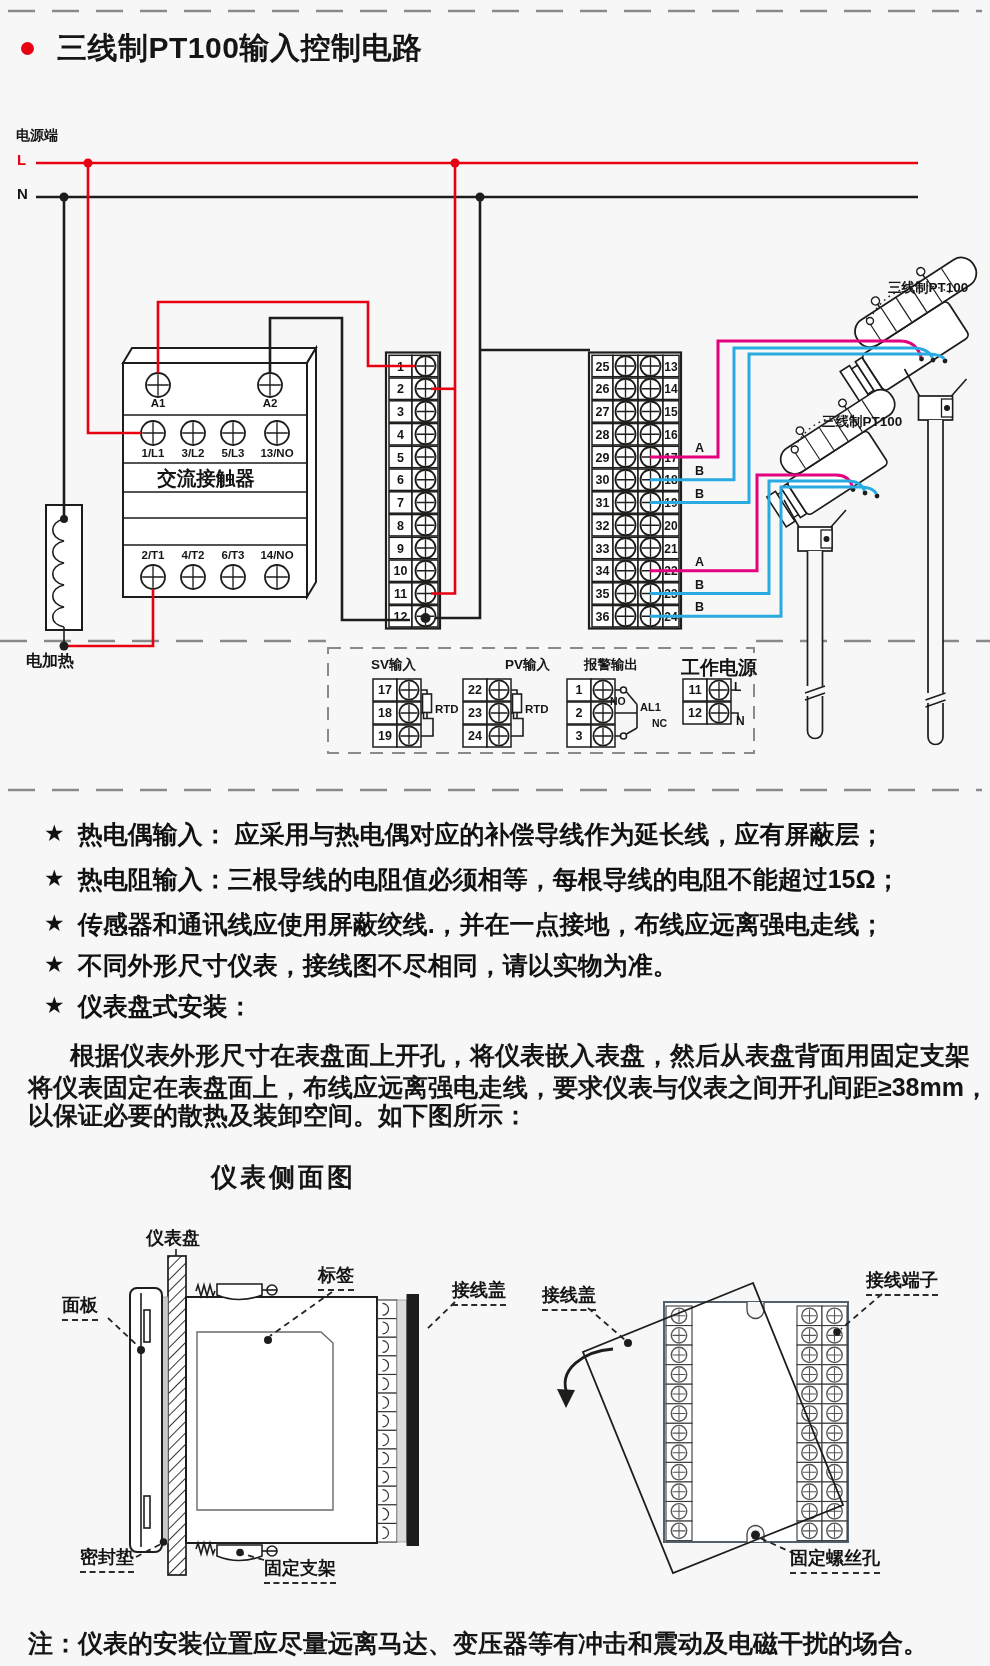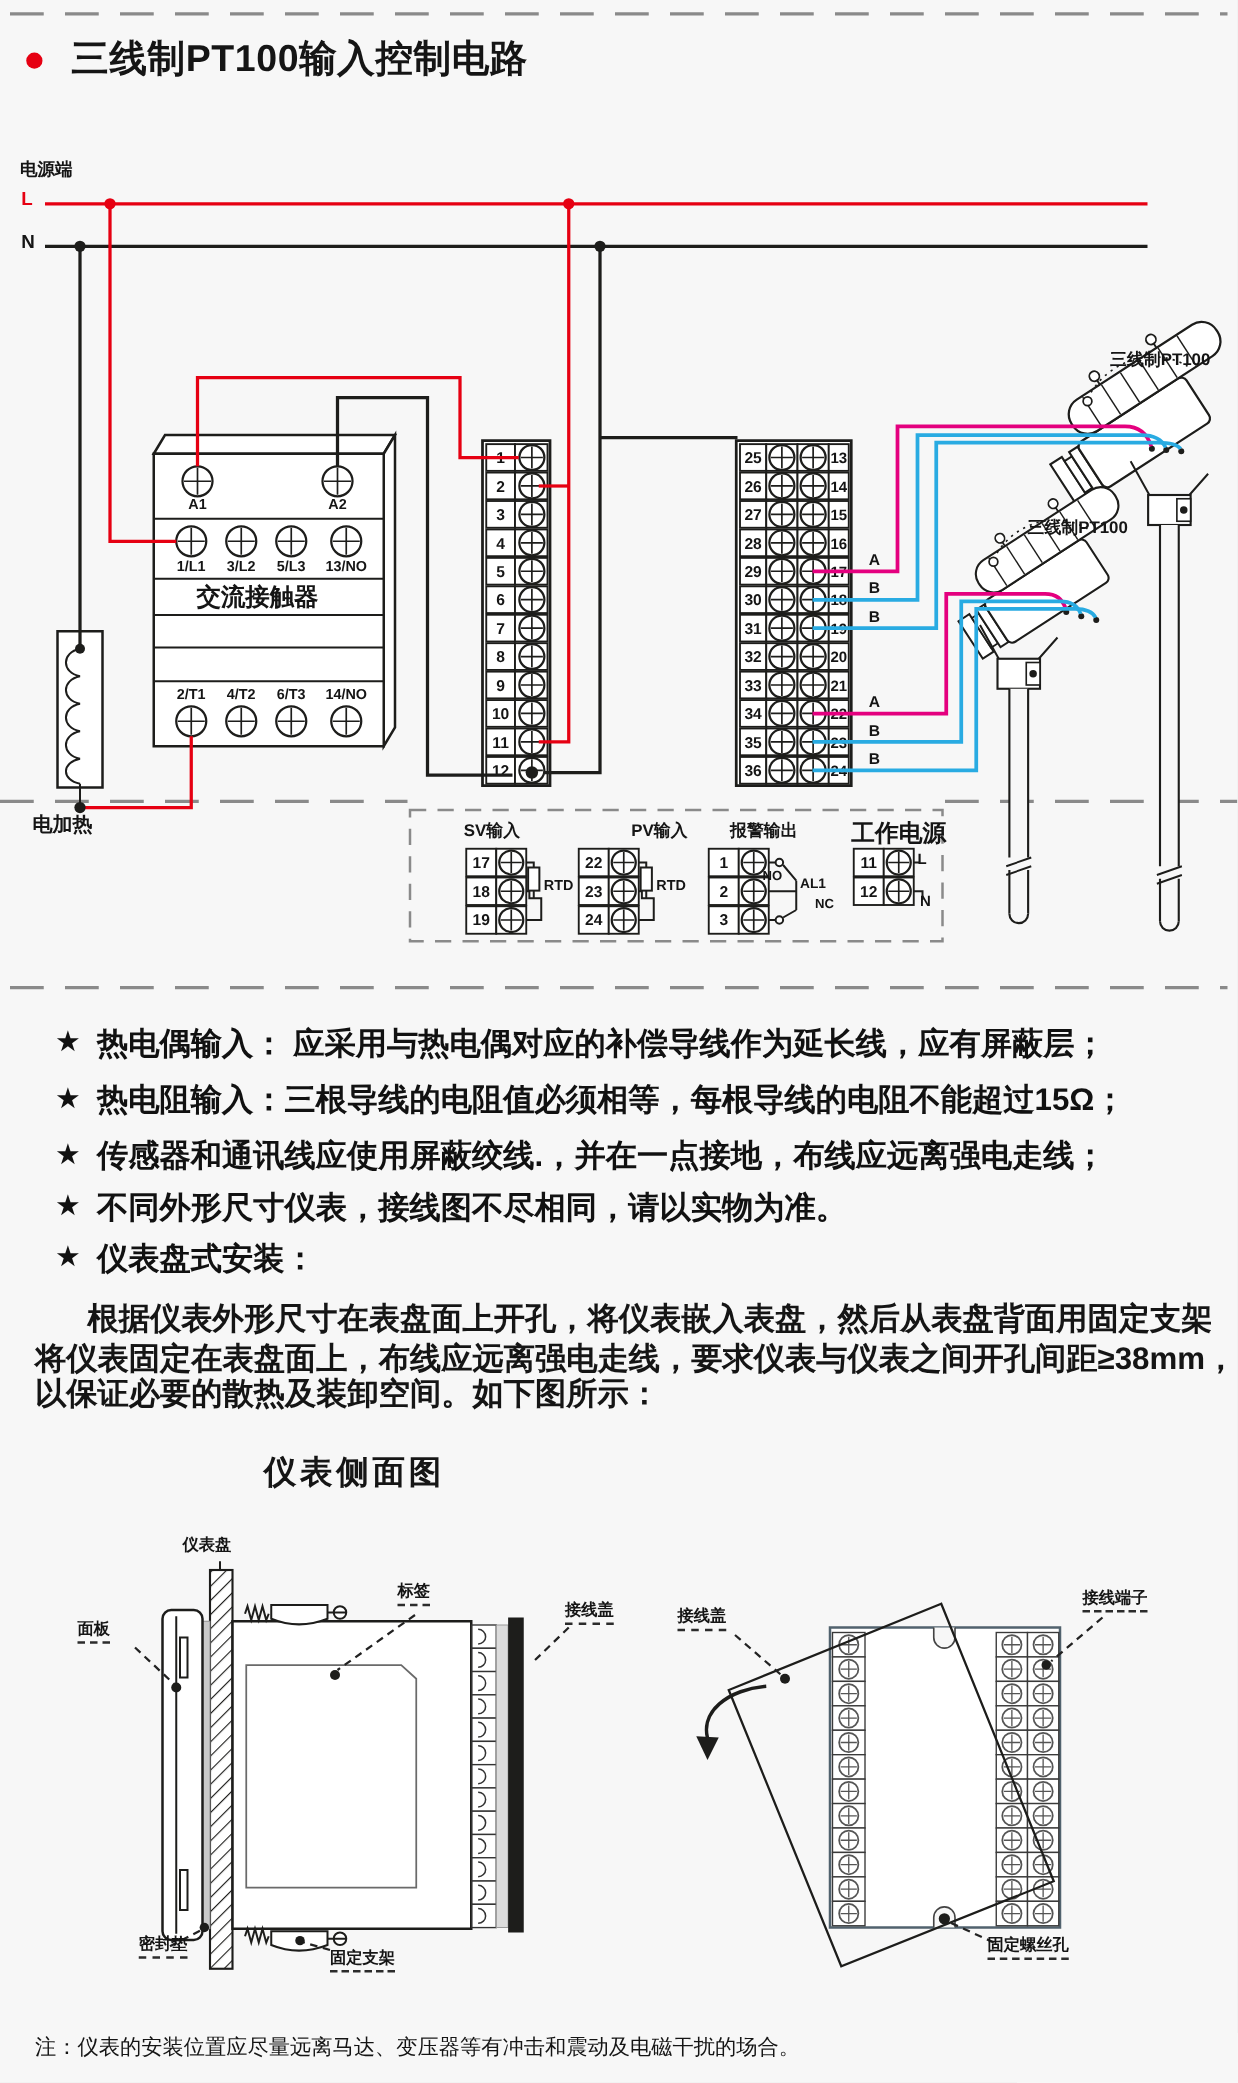--- a/index.html
+++ b/index.html
@@ -11,22 +11,22 @@
   .u{border-bottom:2.2px dashed #2b2b2b;padding-bottom:2px;}
   .red{color:#e60012;}
   .title{left:46px;top:30px;font-size:30px;font-weight:bold;letter-spacing:.5px;margin-left:11px;}
   .bullet{position:absolute;left:21px;top:42px;width:13px;height:13px;border-radius:50%;background:#e60012;}
   .subtitle{left:57px;top:73px;font-size:25px;font-weight:bold;}
   .note{position:absolute;left:44px;font-size:25px;font-weight:bold;display:flex;align-items:flex-start;}
   .note .star{font-size:23px;margin-right:13px;transform:translateY(2px);}
   .para{position:absolute;font-size:25px;font-weight:bold;}
   .sideheader{left:211px;top:1162px;font-size:26px;font-weight:bold;letter-spacing:3px;
               font-family:"Liberation Serif","DejaVu Serif",serif;}
-  .callout{font-size:13px;font-weight:bold;}
-  .bottomnote{left:28px;top:1628px;font-size:17px;font-weight:normal;}
+  .callout{font-size:18px;font-weight:bold;}
+  .bottomnote{left:28px;top:1628px;font-size:25px;font-weight:bold;}
   
   .dash{stroke:#8a8a8a;stroke-width:2.6;stroke-dasharray:27 17;fill:none}
   .dbox{stroke:#8a8a8a;stroke-width:2;stroke-dasharray:13 9;fill:none}
   .k2{stroke:#1d1d1b;stroke-width:2.6;fill:none}
   .k16{stroke:#1d1d1b;stroke-width:1.6;fill:none}
   .r{stroke:#e60012;stroke-width:2.6;fill:none}
   .p{stroke:#e4007f;stroke-width:3;fill:none}
   .bl{stroke:#29abe2;stroke-width:3;fill:none}
   .wbox{fill:#fff;stroke:#1d1d1b;stroke-width:2}
   .wbox16{fill:#fff;stroke:#1d1d1b;stroke-width:1.6}
@@ -689,21 +689,21 @@
 
 <div class="lbl para" style="left:70px;top:1040px;">根据仪表外形尺寸在表盘面上开孔，将仪表嵌入表盘，然后从表盘背面用固定支架</div>
 <div class="lbl para" style="left:28px;top:1072px;">将仪表固定在表盘面上，布线应远离强电走线，要求仪表与仪表之间开孔间距≥38mm，</div>
 <div class="lbl para" style="left:28px;top:1100px;">以保证必要的散热及装卸空间。如下图所示：</div>
 
 <div class="lbl sideheader">仪表侧面图</div>
 <div class="lbl callout" style="left:146px;top:1228px;">仪表盘</div>
 <div class="lbl callout u" style="left:62px;top:1295px;">面板</div>
 <div class="lbl callout u" style="left:318px;top:1265px;">标签</div>
 <div class="lbl callout u" style="left:452px;top:1280px;">接线盖</div>
-<div class="lbl callout u" style="left:80px;top:1547px;margin-left:31px;">密封垫</div>
+<div class="lbl callout u" style="left:80px;top:1547px;">密封垫</div>
 <div class="lbl callout u" style="left:264px;top:1558px;">固定支架</div>
 <div class="lbl callout u" style="left:542px;top:1285px;">接线盖</div>
 <div class="lbl callout u" style="left:866px;top:1270px;">接线端子</div>
 <div class="lbl callout u" style="left:790px;top:1548px;">固定螺丝孔</div>
 
 <div class="lbl bottomnote">注：仪表的安装位置应尽量远离马达、变压器等有冲击和震动及电磁干扰的场合。</div>
 
 </div>
 
 </body></html>

